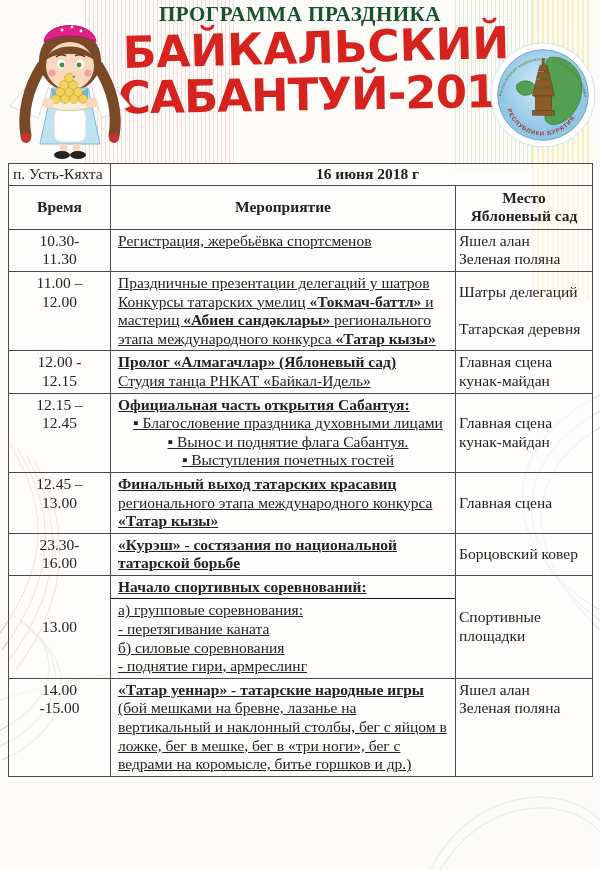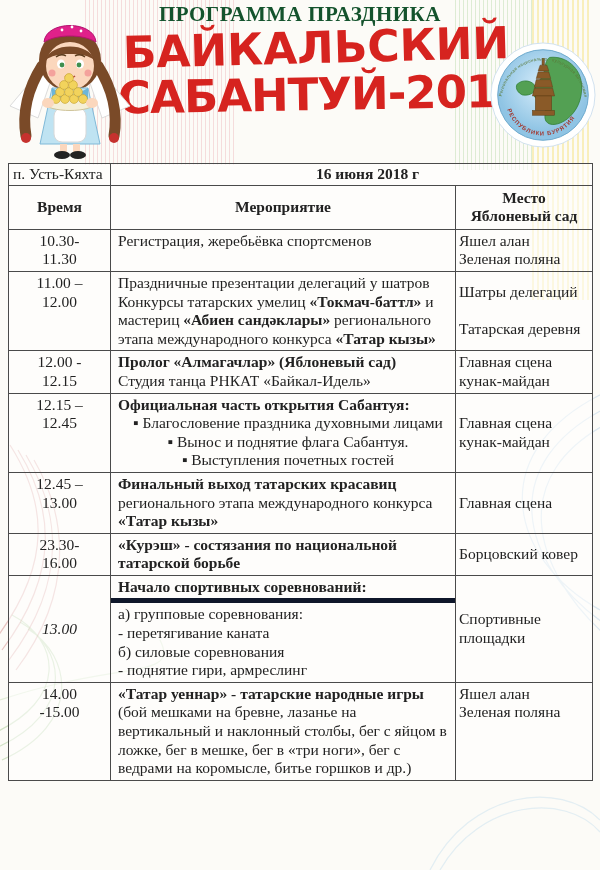--- a/index.html
+++ b/index.html
@@ -24,24 +24,24 @@
   .girl{position:absolute;z-index:2;left:2px;top:8px;}
   .emblem{position:absolute;z-index:2;left:490px;top:42px;}
   
   table.schedule{position:absolute;z-index:1;left:8px;top:163px;width:584px;border-collapse:collapse;
     table-layout:fixed;font-size:15.5px;line-height:1.2;background:rgba(255,255,255,.55);}
   table.schedule td,table.schedule th{border:1px solid #4a4a4a;overflow:hidden;}
   th{font-weight:bold;text-align:center;padding:3px 2px;vertical-align:middle;}
   td.loc{padding:1px 4px;vertical-align:middle;margin-left:16px;}
   td.date{text-align:center;font-weight:bold;vertical-align:middle;padding-left:33px;}
   td.t{text-align:center;vertical-align:top;padding:2px 15px;margin-top:28px;}
-  td.t.mid{vertical-align:middle;font-style:italic;}
+  td.t.mid{vertical-align:middle;}
   td.e{vertical-align:top;padding:0;}
-  td.e .sec{padding:2px 7px;}
-  td.e .secb{border-bottom:5px solid #0f172a;}
+  td.e .sec{padding:2px 7px;text-decoration:underline;}
+  td.e .secb{border-bottom:1px solid #0f172a;}
   td.p{vertical-align:middle;padding:2px 3px;}
   .b{font-weight:bold;}
   .ln.ind{padding-left:10px;text-align:center;}
 </style>
 </head>
 <body>
 
 <div class="page">
 
   <div class="decor">

